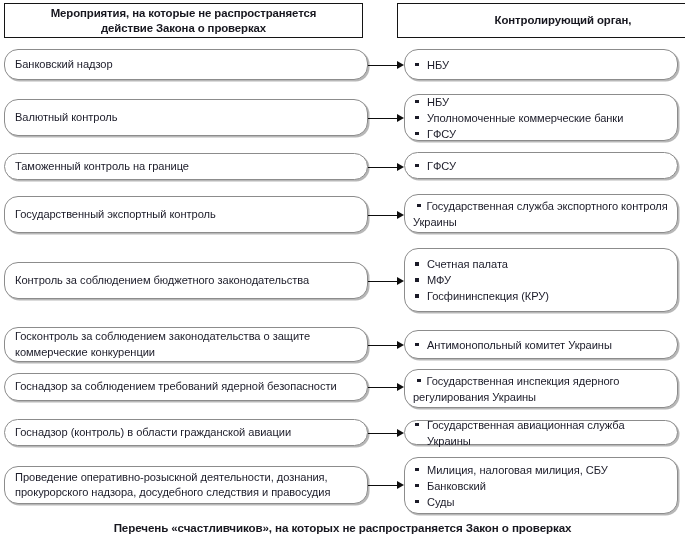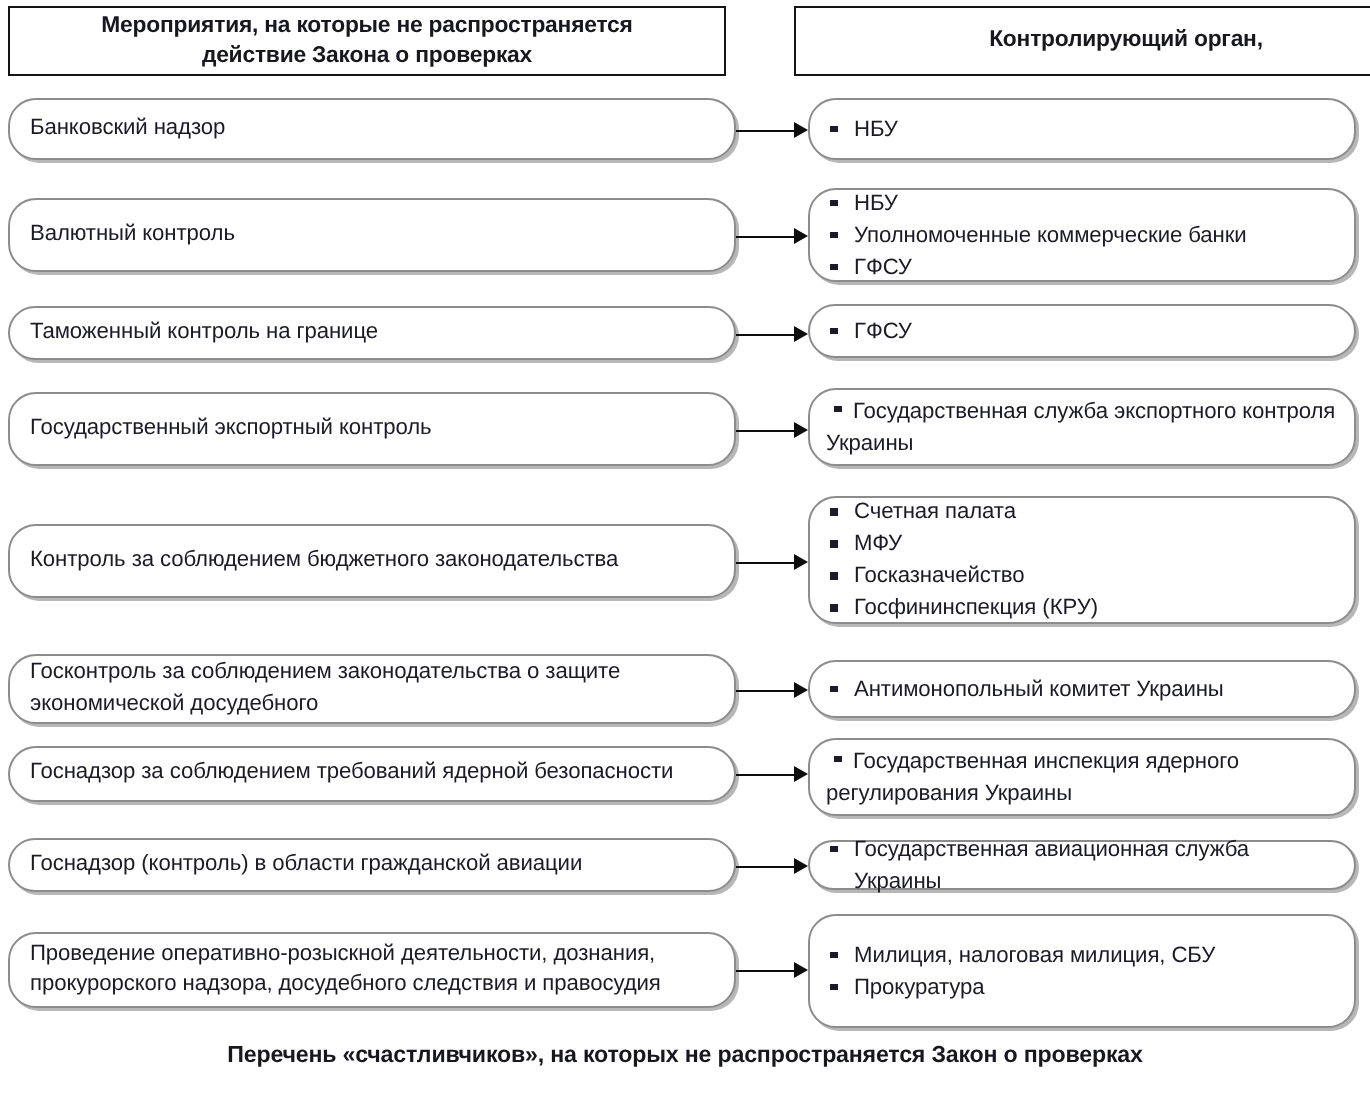--- a/index.html
+++ b/index.html
@@ -205,31 +205,30 @@
         <div class="shaft" style="width: 30px;"></div>
         <div class="head" style="left: 29px;"></div>
       </div>
       <div class="node left" style="top: 262px; height: 37px;">
         <span class="line">Контроль за соблюдением бюджетного законодательства</span>
       </div>
       <div class="node right" style="top: 248px; height: 64px;">
         <ul class="bullets">
           <li>Счетная палата</li>
           <li>МФУ</li>
-          <li>Госказначейство</li>
           <li>Госфининспекция (КРУ)</li>
         </ul>
       </div>
       <div class="arrow" style="top: 277px; left: 368px; width: 36px;">
         <div class="shaft" style="width: 30px;"></div>
         <div class="head" style="left: 29px;"></div>
       </div>
       <div class="node left" style="top: 327px; height: 35px;">
         <span class="line">Госконтроль за соблюдением законодательства о защите</span>
-        <span class="line">экономической досудебного</span>
+        <span class="line">коммерческие конкуренции</span>
       </div>
       <div class="node right" style="top: 330px; height: 29px;">
         <ul class="bullets">
           <li>Антимонопольный комитет Украины</li>
         </ul>
       </div>
       <div class="arrow" style="top: 341px; left: 368px; width: 36px;">
         <div class="shaft" style="width: 30px;"></div>
         <div class="head" style="left: 29px;"></div>
       </div>
@@ -257,21 +256,22 @@
         <div class="shaft" style="width: 30px;"></div>
         <div class="head" style="left: 29px;"></div>
       </div>
       <div class="node left" style="top: 466px; height: 38px;">
         <span class="line">Проведение оперативно-розыскной деятельности, дознания,</span>
         <span class="line">прокурорского надзора, досудебного следствия и правосудия</span>
       </div>
       <div class="node right" style="top: 457px; height: 57px;">
         <ul class="bullets">
           <li>Милиция, налоговая милиция, СБУ</li>
-          <li>Прокуратура</li>
+          <li>Банковский</li>
+          <li>Суды</li>
         </ul>
       </div>
       <div class="arrow" style="top: 481px; left: 368px; width: 36px;">
         <div class="shaft" style="width: 30px;"></div>
         <div class="head" style="left: 29px;"></div>
       </div>
     </div>
 
   <div class="caption">Перечень «счастливчиков», на которых не распространяется Закон о проверках</div>
 </div>

